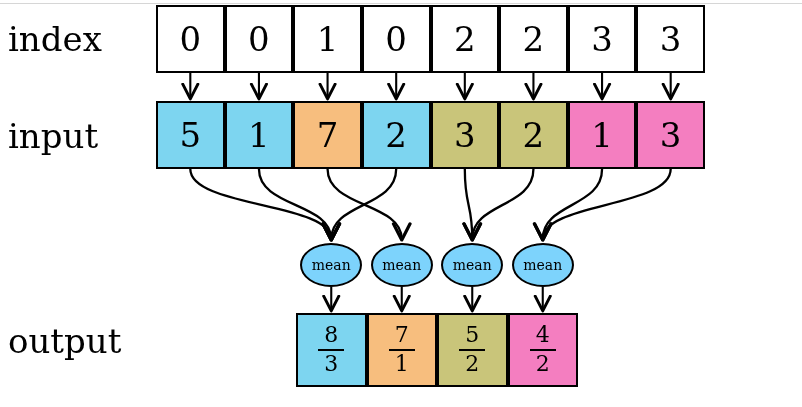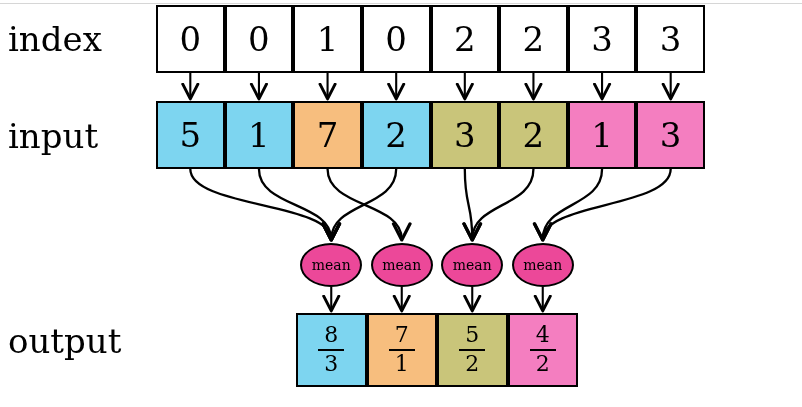--- a/index.html
+++ b/index.html
@@ -68,21 +68,21 @@
   }
   .frac .den { display: block; padding: 0 3px; }
 
   .mean-node {
     position: absolute;
     box-sizing: border-box;
     width: 62px;
     height: 44px;
     border: 2px solid #000000;
     border-radius: 50%;
-    background: #ec4899;
+    background: #7dd3fc;
     display: flex;
     align-items: center;
     justify-content: center;
     font-size: 14px;
     color: #000000;
     line-height: 1;
   }
   .edge-layer {
     position: absolute;
     left: 0; top: 0;

